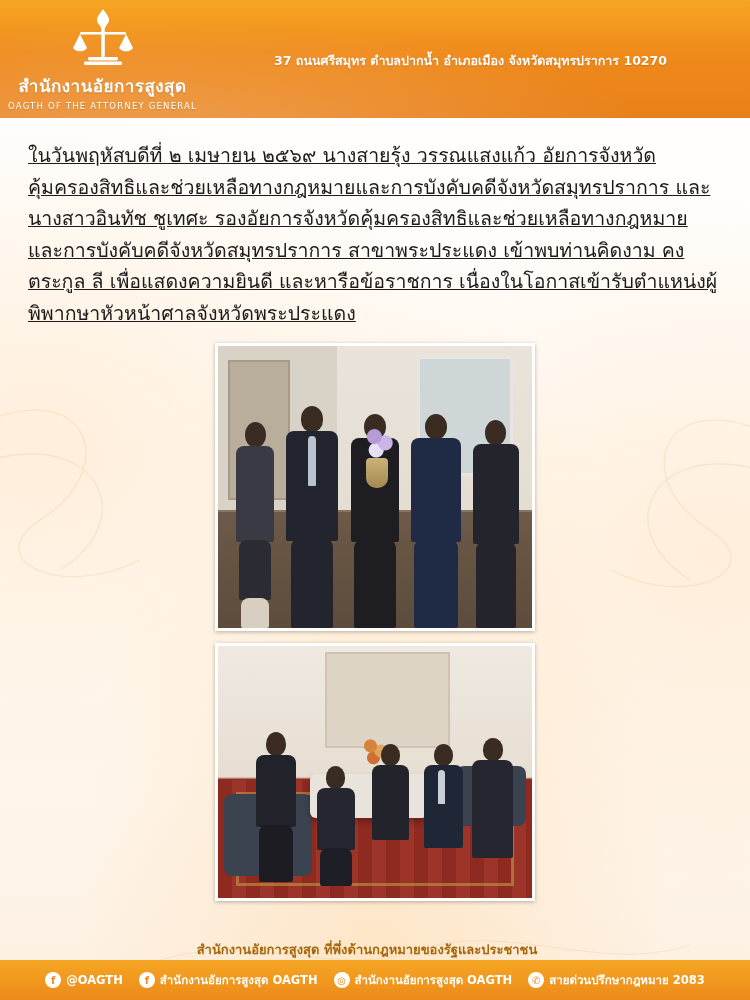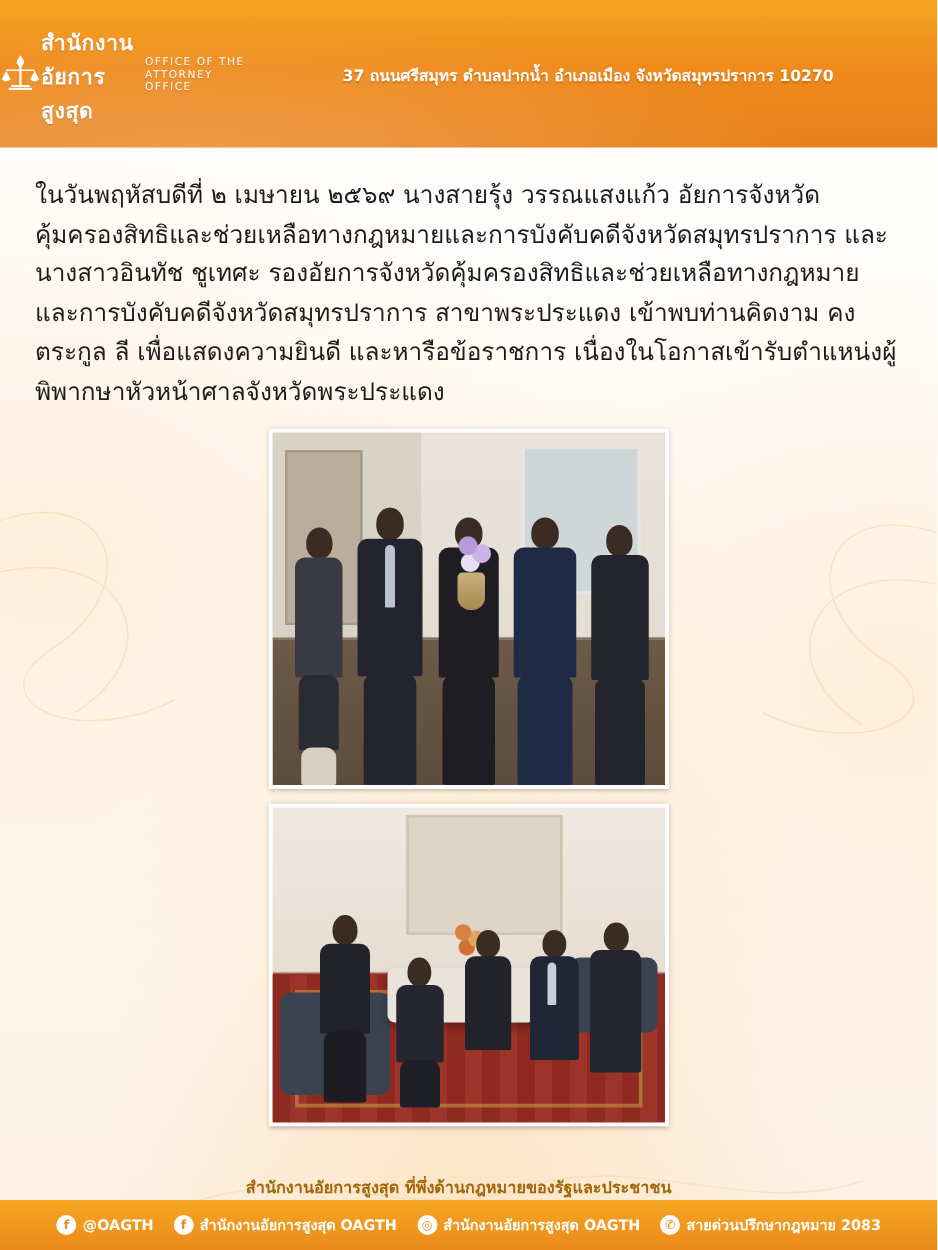--- a/index.html
+++ b/index.html
@@ -34,21 +34,21 @@
   .header::after {
     content:"";
     position:absolute; inset:0;
     background: radial-gradient(ellipse at 20% 120%, rgba(255,255,255,.25), rgba(255,255,255,0) 60%);
     pointer-events:none;
   }
   .logo-block {
     width: 205px;
     height: 118px;
     display: flex;
-    flex-direction: row;
+    flex-direction: column;
     align-items: center;
     justify-content: center;
     color: #fff;
     flex: none;
     position: relative;
     z-index: 2;
   }
   .logo-mark { width: 66px; height: 62px; }
   .logo-th {
     font-size: 17px; font-weight: bold; letter-spacing: .5px;
@@ -76,20 +76,21 @@
   .h-line4 { font-size: 12px; font-weight: bold; margin-top: 3px; text-shadow: 0 1px 1px rgba(120,60,0,.3);}
 
   
   .body-text {
     margin: 22px 28px 0 28px;
     font-size: 19.5px;
     line-height: 1.62;
     color: #1b1b1b;
     text-align: left;
     font-family: "DejaVu Sans", "Liberation Sans", sans-serif;
+    text-decoration: underline;
   }
 
   
   .photos { margin-top: 14px; display:flex; flex-direction:column; align-items:center; gap: 12px; }
   .photo {
     width: 320px;
     border: 3px solid #ffffff;
     box-shadow: 0 1px 4px rgba(0,0,0,.28);
     position: relative;
     overflow: hidden;
@@ -170,21 +171,21 @@
           <path d="M33 1 C36 6 39 8 39 12 C39 16 35 17 35 21 L31 21 C31 17 27 16 27 12 C27 8 30 6 33 1 Z"></path>
           <rect x="31.2" y="21" width="3.6" height="28" rx="1"></rect>
           <rect x="18" y="49" width="30" height="3.4" rx="1.4"></rect>
           <rect x="14" y="53.5" width="38" height="3.6" rx="1.4"></rect>
           <rect x="10" y="24" width="46" height="2.6" rx="1.2"></rect>
           <path d="M10 26 L3 40 A9 9 0 0 0 17 40 Z"></path>
           <path d="M56 26 L49 40 A9 9 0 0 0 63 40 Z"></path>
         </g>
       </svg>
       <div class="logo-th">สำนักงานอัยการสูงสุด</div>
-      <div class="logo-en">OFFICE OF THE ATTORNEY OFFICE</div>
+      <div class="logo-en">OAGTH OF THE ATTORNEY GENERAL</div>
     </div>
     <div class="header-text">
       <div class="h-line3">37 ถนนศรีสมุทร ตำบลปากน้ำ อำเภอเมือง  จังหวัดสมุทรปราการ 10270</div>
     </div>
   </div>
 
   <div class="body-text">ในวันพฤหัสบดีที่ ๒ เมษายน ๒๕๖๙ นางสายรุ้ง วรรณแสงแก้ว อัยการจังหวัดคุ้มครองสิทธิและช่วยเหลือทางกฎหมายและการบังคับคดีจังหวัดสมุทรปราการ และนางสาวอินทัช  ชูเทศะ รองอัยการจังหวัดคุ้มครองสิทธิและช่วยเหลือทางกฎหมายและการบังคับคดีจังหวัดสมุทรปราการ สาขาพระประแดง เข้าพบท่านคิดงาม คงตระกูล ลี เพื่อแสดงความยินดี และหารือข้อราชการ เนื่องในโอกาสเข้ารับตำแหน่งผู้พิพากษาหัวหน้าศาลจังหวัดพระประแดง</div>
 
   <div class="photos">
 

